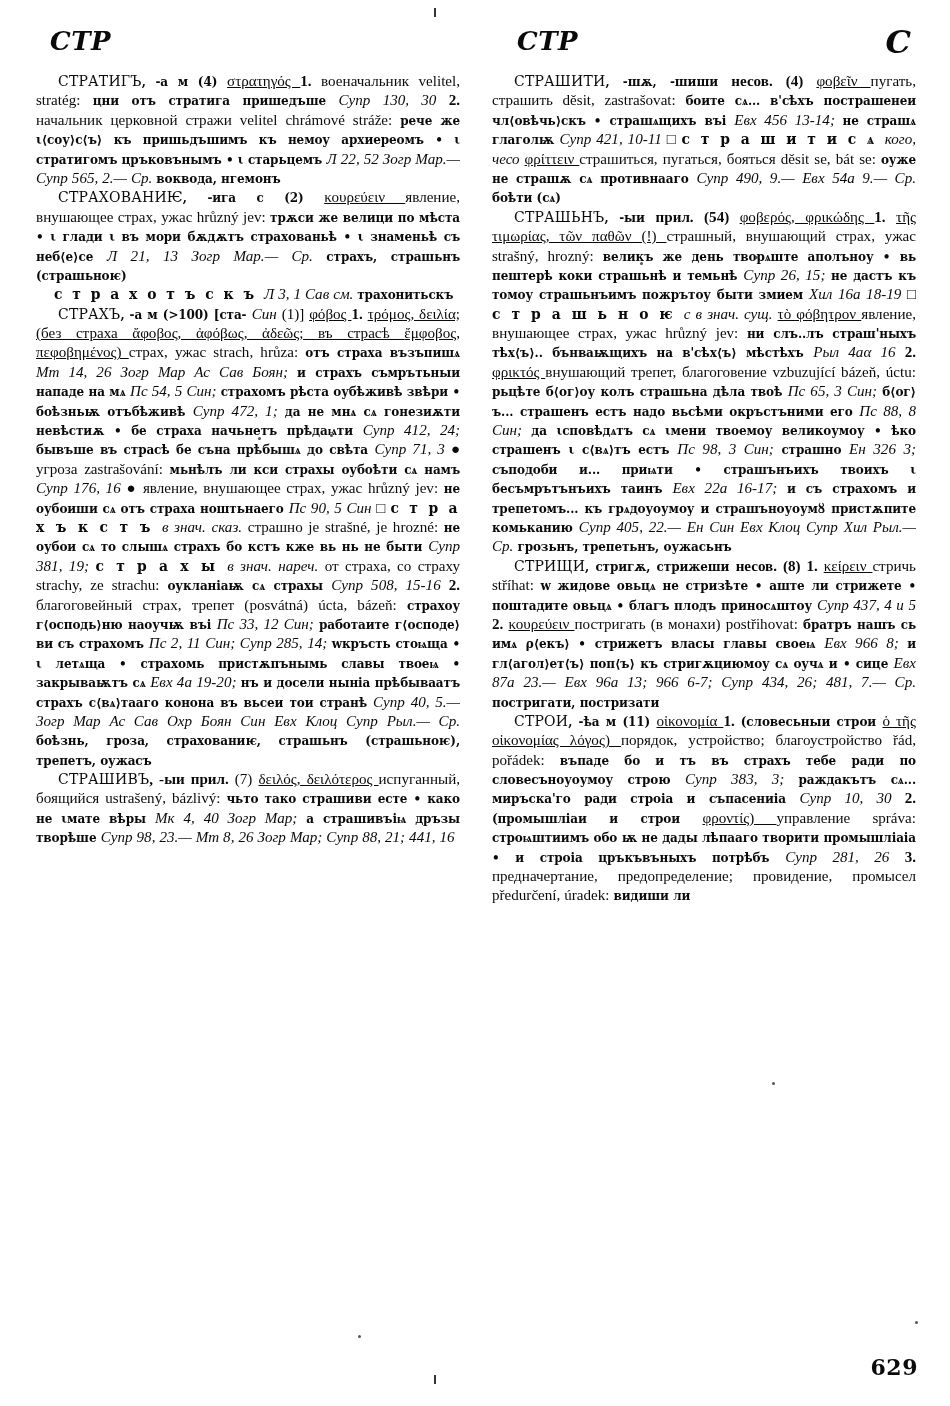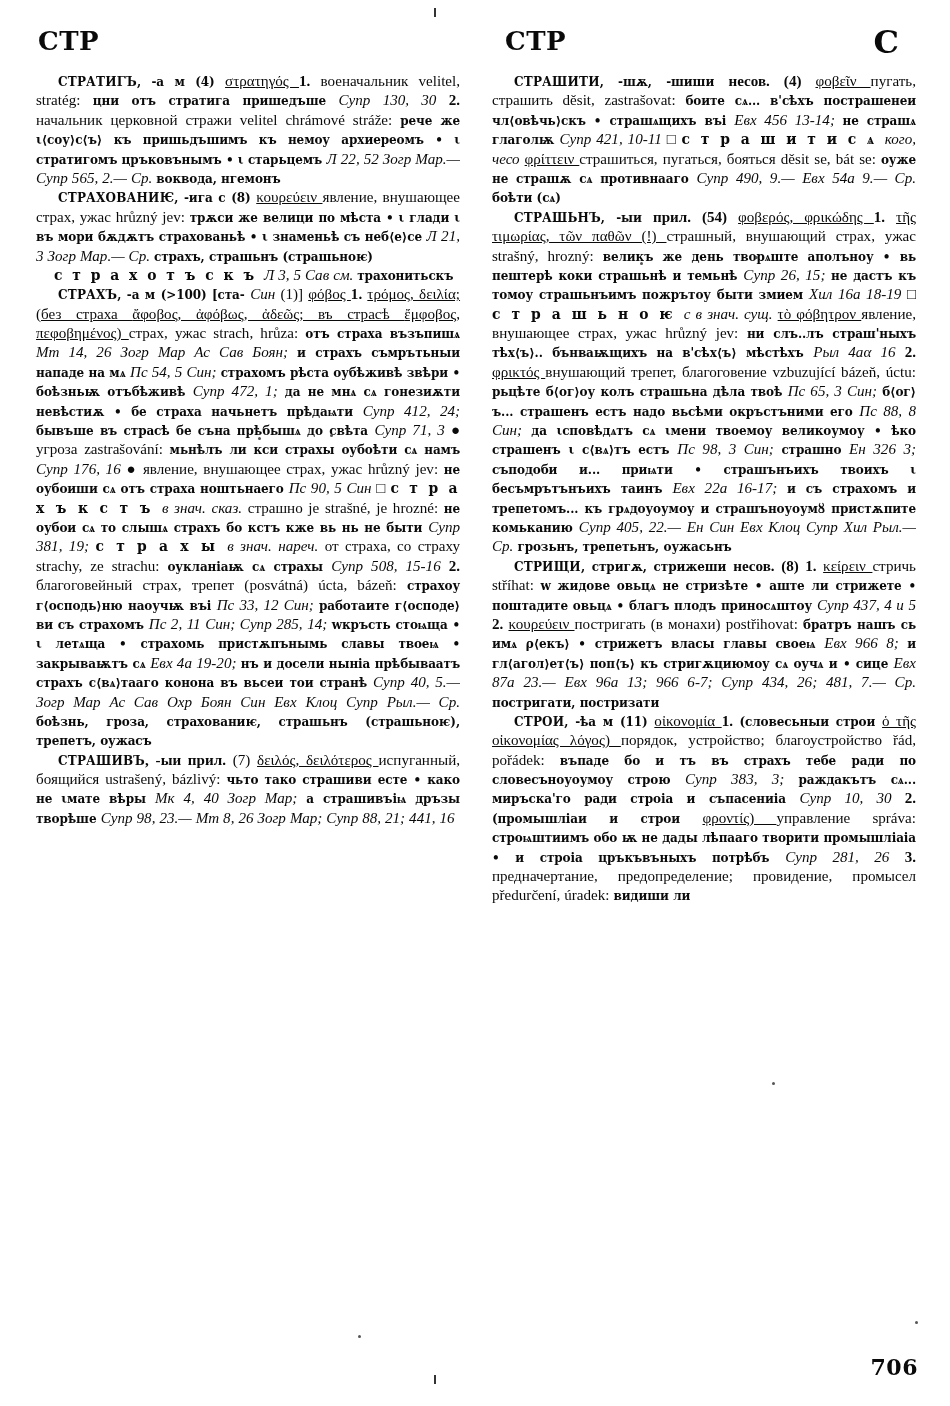--- a/index.html
+++ b/index.html
@@ -21,23 +21,24 @@
     width: 950px;
     height: 1406px;
     padding: 0;
     box-sizing: border-box;
   }
 
   
   .running-head {
     position: absolute;
     top: 26px;
-    left: 0;
+    left: 12px;
     width: 929px;
     height: 40px;
+    font-style: italic;
   }
   .rh-left {
     position: absolute;
     left: 38px;
     top: 0;
     font-family: "DejaVu Serif", serif;
     font-weight: 700;
     font-size: 26px;
     letter-spacing: 0.5px;
   }
@@ -97,22 +98,22 @@
     text-align: justify;
     text-indent: 22px;
     hyphens: manual;
     word-spacing: 0.2px;
   }
   .entry.sub { text-indent: 18px; }
 
   
   .hw {
     font-family: "DejaVu Serif", serif;
-    font-weight: 700;
-    font-size: 12px;
+    font-weight: 400;
+    font-size: 14px;
     letter-spacing: 0.2px;
   }
   
   .ocs {
     font-family: "DejaVu Serif", serif;
     font-weight: 700;
     font-size: 12px;
     letter-spacing: -0.1px;
   }
   .ocs-sp {
@@ -155,26 +156,26 @@
 
   <div class="columns">
 
     <div class="col col-left">
 
       <p class="entry">
         <span class="hw">СТРАТИГЪ</span><span class="ocs">, -а м (4) </span><span class="gr">στρατηγός </span><span class="num">1. </span><span>военачальник velitel, stratég: </span><span class="ocs">цни отъ стратига пришедъше </span><span class="it">Супр 130, 30 </span><span class="num">2. </span><span>начальник церковной стражи velitel chrámové stráže: </span><span class="ocs">рече же ι⟨соу⟩с⟨ъ⟩ къ пришьдъшимъ къ немоу архиереомъ • ι стратигомъ цръковънымъ • ι старьцемъ </span><span class="it">Л 22, 52 Зогр Мар.— Супр 565, 2.— Ср. </span><span class="ocs">воквода, нгемонъ</span>
       </p>
 
       <p class="entry">
-        <span class="hw">СТРАХОВАНИѤ</span><span class="ocs">, -ига с (8) </span><span class="gr">κουρεύειν </span><span>явление, внушающее страх, ужас hrůzný jev: </span><span class="ocs">трѫси же велици по мѣста • ι глади ι въ мори бѫдѫтъ страхованьѣ • ι знаменьѣ съ неб⟨е⟩се </span><span class="it">Л 21, 3 Зогр Мар.— Ср. </span><span class="ocs">страхъ, страшьнъ (страшьноѥ)</span>
+        <span class="hw">СТРАХОВАНИѤ</span><span class="ocs">, -ига с (2) </span><span class="gr">κουρεύειν </span><span>явление, внушающее страх, ужас hrůzný jev: </span><span class="ocs">трѫси же велици по мѣста • ι глади ι въ мори бѫдѫтъ страхованьѣ • ι знаменьѣ съ неб⟨е⟩се </span><span class="it">Л 21, 13 Зогр Мар.— Ср. </span><span class="ocs">страхъ, страшьнъ (страшьноѥ)</span>
       </p>
 
 
       <p class="entry sub">
-        <span class="ocs-sp">с т р а х о т ъ с к ъ </span><span class="it">Л 3, 5 Сав см. </span><span class="ocs">трахонитьскъ</span>
+        <span class="ocs-sp">с т р а х о т ъ с к ъ </span><span class="it">Л 3, 1 Сав см. </span><span class="ocs">трахонитьскъ</span>
       </p>
 
       <p class="entry">
         <span class="hw">СТРАХЪ</span><span class="ocs">, -а м (&gt;100) [ста- </span><span class="it">Син </span><span>(1)] </span><span class="gr">φόβος </span><span class="num">1. </span><span class="gr">τρόμος, δειλία; (без страха </span><span class="gr">ἄφοβος, ἀφόβως, ἀδεῶς; въ страсѣ </span><span class="gr">ἔμφοβος, πεφοβημένος) </span><span>страх, ужас strach, hrůza: </span><span class="ocs">отъ страха възъпишѧ </span><span class="it">Мт 14, 26 Зогр Мар Ас Сав Боян; </span><span class="ocs">и страхъ съмрътьныи нападе на мѧ </span><span class="it">Пс 54, 5 Син; </span><span class="ocs">страхомъ рѣста оубѣживѣ звѣри • боѣзньѭ отъбѣживѣ </span><span class="it">Супр 472, 1; </span><span class="ocs">да не мнѧ сѧ гонезиѫти невѣстиѫ • бе страха начьнетъ прѣдаѩти </span><span class="it">Супр 412, 24; </span><span class="ocs">бывъше въ страсѣ бе съна прѣбышѧ до свѣта </span><span class="it">Супр 71, 3 </span><span>●</span><span> угроза zastrašování: </span><span class="ocs">мьнѣлъ ли кси страхы оубоѣти сѧ намъ </span><span class="it">Супр 176, 16 </span><span>●</span><span> явление, внушающее страх, ужас hrůzný jev: </span><span class="ocs">не оубоиши сѧ отъ страха ноштьнаего </span><span class="it">Пс 90, 5 Син </span><span>□</span> <span class="ocs-sp">с т р а х ъ  к с т ъ </span><span class="it">в знач. сказ. </span><span>страшно je strašné, je hrozné: </span><span class="ocs">не оубои сѧ то слышѧ страхъ бо кстъ кже вь нь не быти </span><span class="it">Супр 381, 19; </span><span class="ocs-sp">с т р а х ы </span><span class="it">в знач. нареч. </span><span>от страха, со страху strachy, ze strachu: </span><span class="ocs">оукланіаѭ сѧ страхы </span><span class="it">Супр 508, 15-16 </span><span class="num">2. </span><span>благоговейный страх, трепет (posvátná) úcta, bázeň: </span><span class="ocs">страхоу г⟨осподь⟩ню наоучѭ въі </span><span class="it">Пс 33, 12 Син; </span><span class="ocs">работаите г⟨осподе⟩ви съ страхомъ </span><span class="it">Пс 2, 11 Син; Супр 285, 14; </span><span class="ocs">wкръсть стоѩща • ι летѧща • страхомь пристѫпънымь славы твоеѩ • закрываѭтъ сѧ </span><span class="it">Евх 4а 19-20; </span><span class="ocs">нъ и досели ныніа прѣбываатъ страхъ с⟨вѧ⟩тааго конона въ вьсеи тои странѣ </span><span class="it">Супр 40, 5.— Зогр Мар Ас Сав Охр Боян Син Евх Клоц Супр Рыл.— Ср. </span><span class="ocs">боѣзнь, гроза, страхованиѥ, страшьнъ (страшьноѥ), трепетъ, оужасъ</span>
       </p>
 
       <p class="entry">
         <span class="hw">СТРАШИВЪ</span><span class="bit">, -ыи прил. </span><span>(7) </span><span class="gr">δειλός, δειλότερος </span><span>испуганный, боящийся ustrašený, bázlivý: </span><span class="ocs">чьто тако страшиви есте • како не ιмате вѣры </span><span class="it">Мк 4, 40 Зогр Мар; </span><span class="ocs">а страшивъіѩ дръзы творѣше </span><span class="it">Супр 98, 23.— Мт 8, 26 Зогр Мар; Супр 88, 21; 441, 16</span>
       </p>
 
@@ -194,21 +195,21 @@
         <span class="hw">СТРИЩИ</span><span class="ocs">, стригѫ, стрижеши </span><span class="bit">несов. </span><span class="b">(8) </span><span class="num">1. </span><span class="gr">κείρειν </span><span>стричь stříhat: </span><span class="ocs">w жидове овьцѧ не стризѣте • аште ли стрижете • поштадите овьцѧ • благъ плодъ приносѧштоу </span><span class="it">Супр 437, 4 и 5 </span><span class="num">2. </span><span class="gr">κουρεύειν </span><span>постригать (в монахи) postřihovat: </span><span class="ocs">братръ нашъ сь имѧ ρ⟨екъ⟩ • стрижетъ власы главы своеѩ </span><span class="it">Евх 966 8; </span><span class="ocs">и гл⟨агол⟩ет⟨ъ⟩ поп⟨ъ⟩ къ стригѫциюмоу сѧ оучѧ и • сице </span><span class="it">Евх 87а 23.— Евх 96а 13; 966 6-7; Супр 434, 26; 481, 7.— Ср. </span><span class="ocs">постригати, постризати</span>
       </p>
 
       <p class="entry">
         <span class="hw">СТРОИ</span><span class="ocs">, -ѣа м (11) </span><span class="gr">οἰκονομία </span><span class="num">1. </span><span class="ocs">(словесьныи строи </span><span class="gr">ὁ τῆς οἰκονομίας λόγος) </span><span>порядок, устройство; благоустройство řád, pořádek: </span><span class="ocs">въпаде бо и тъ въ страхъ тебе ради по словесъноуоумоу строю </span><span class="it">Супр 383, 3; </span><span class="ocs">раждакътъ сѧ... миръска'го ради строіа и съпасениіа </span><span class="it">Супр 10, 30 </span><span class="num">2. </span><span class="ocs">(промышліаи и строи </span><span class="gr">φροντίς) </span><span>управление správa: </span><span class="ocs">строѩштиимъ обо ѭ не дады лѣпааго творити промышліаіа • и строіа цръкъвъныхъ потрѣбъ </span><span class="it">Супр 281, 26 </span><span class="num">3. </span><span>предначертание, предопределение; провидение, промысел předurčení, úradek: </span><span class="ocs">видиши ли</span>
       </p>
 
     </div>
   </div>
 
-  <div class="folio">706</div>
+  <div class="folio">629</div>
 
   <div class="speck" style="left:640px; top:262px; width:3px; height:3px;"></div>
   <div class="speck" style="left:755px; top:256px; width:3px; height:3px;"></div>
   <div class="speck" style="left:258px; top:437px; width:3px; height:3px;"></div>
   <div class="speck" style="left:330px; top:434px; width:3px; height:3px;"></div>
   <div class="speck" style="left:358px; top:1335px; width:3px; height:3px;"></div>
   <div class="speck" style="left:772px; top:1082px; width:3px; height:3px;"></div>
   <div class="speck" style="left:915px; top:1321px; width:3px; height:3px;"></div>
 
 </div>

